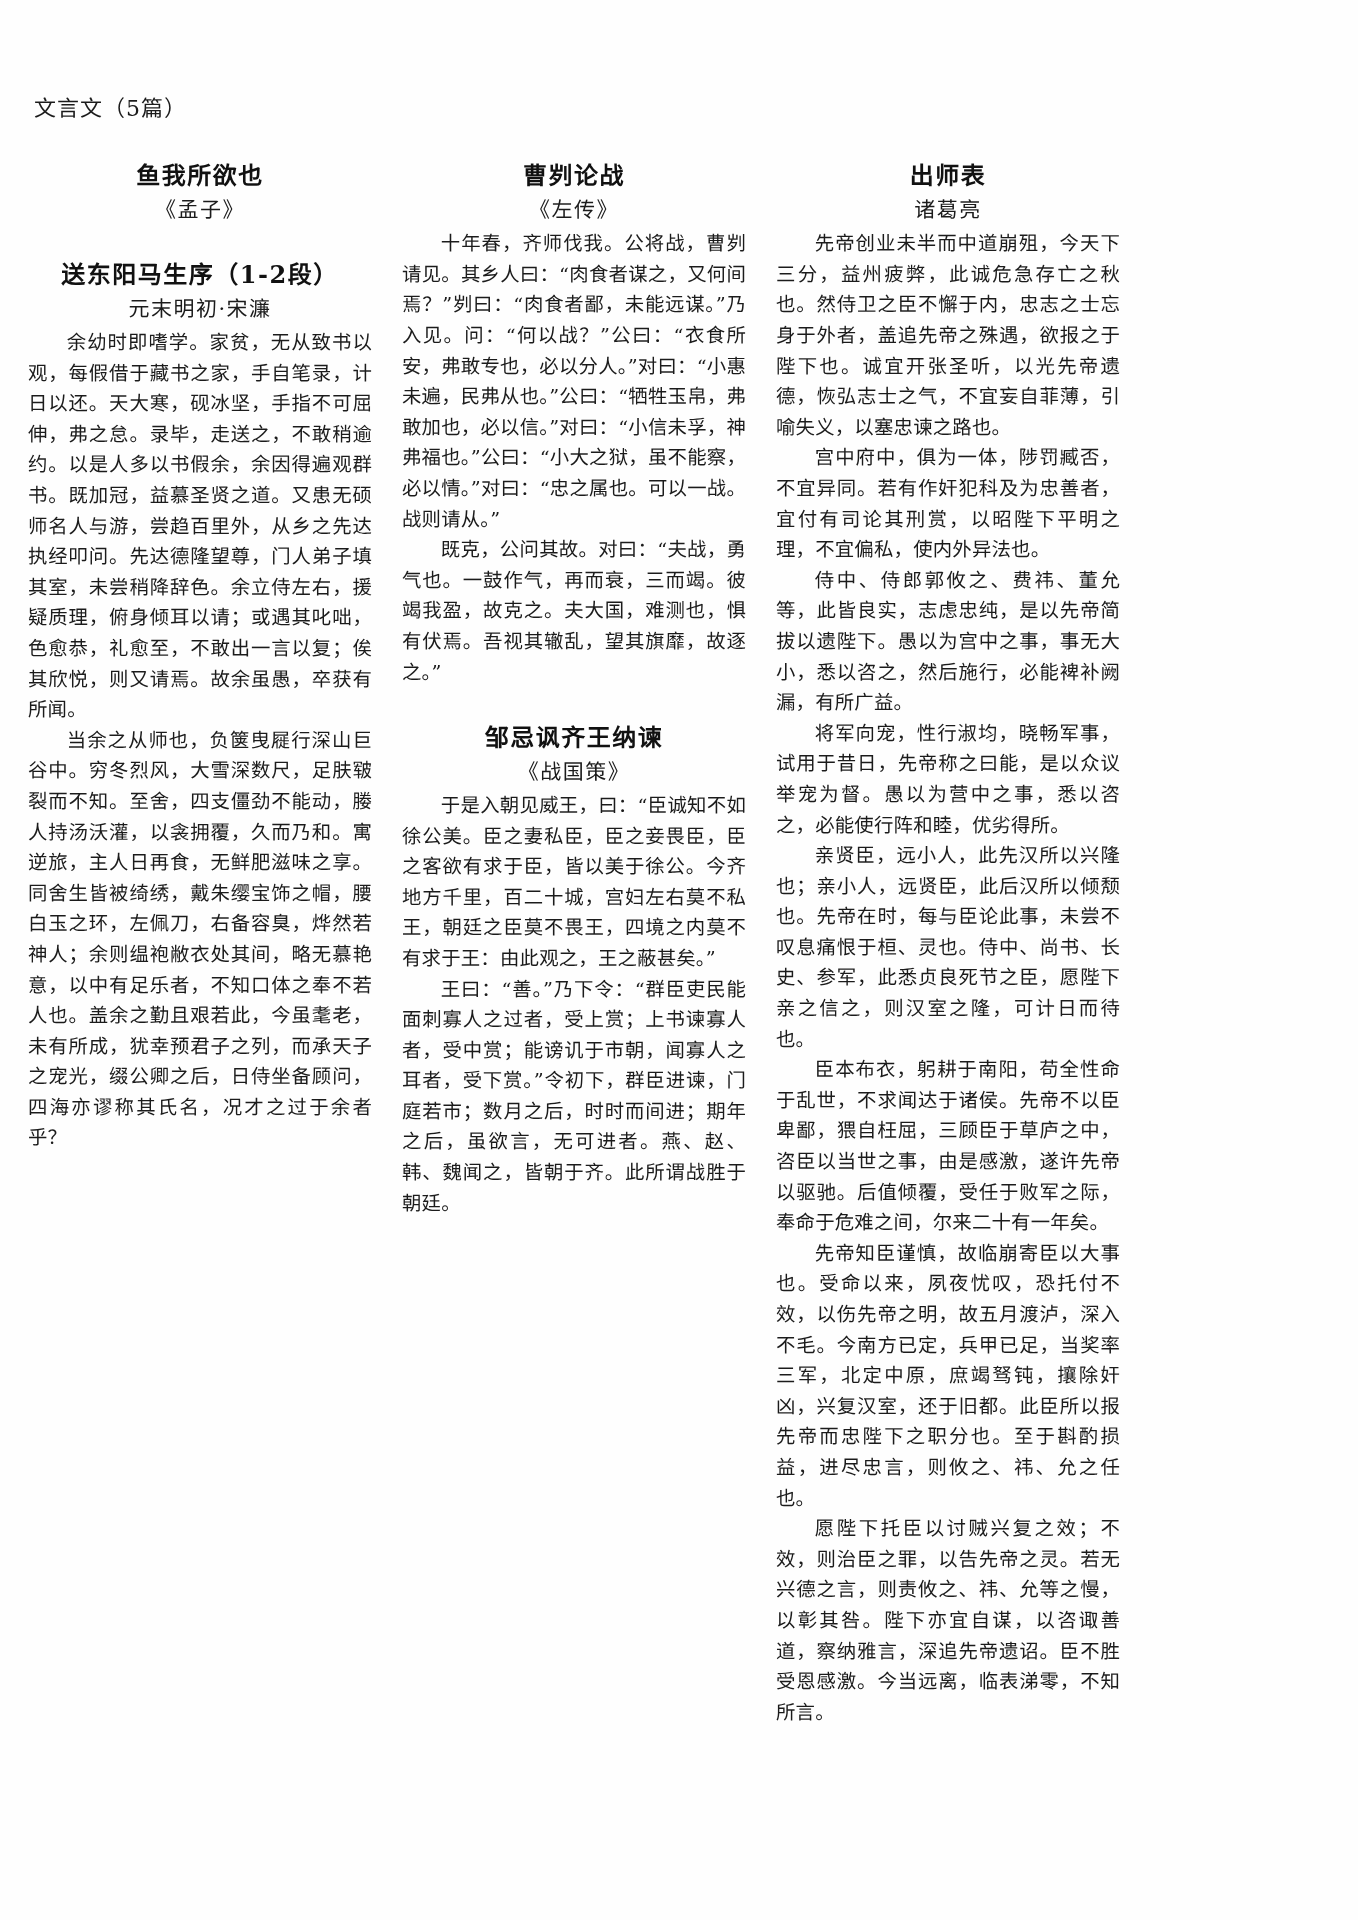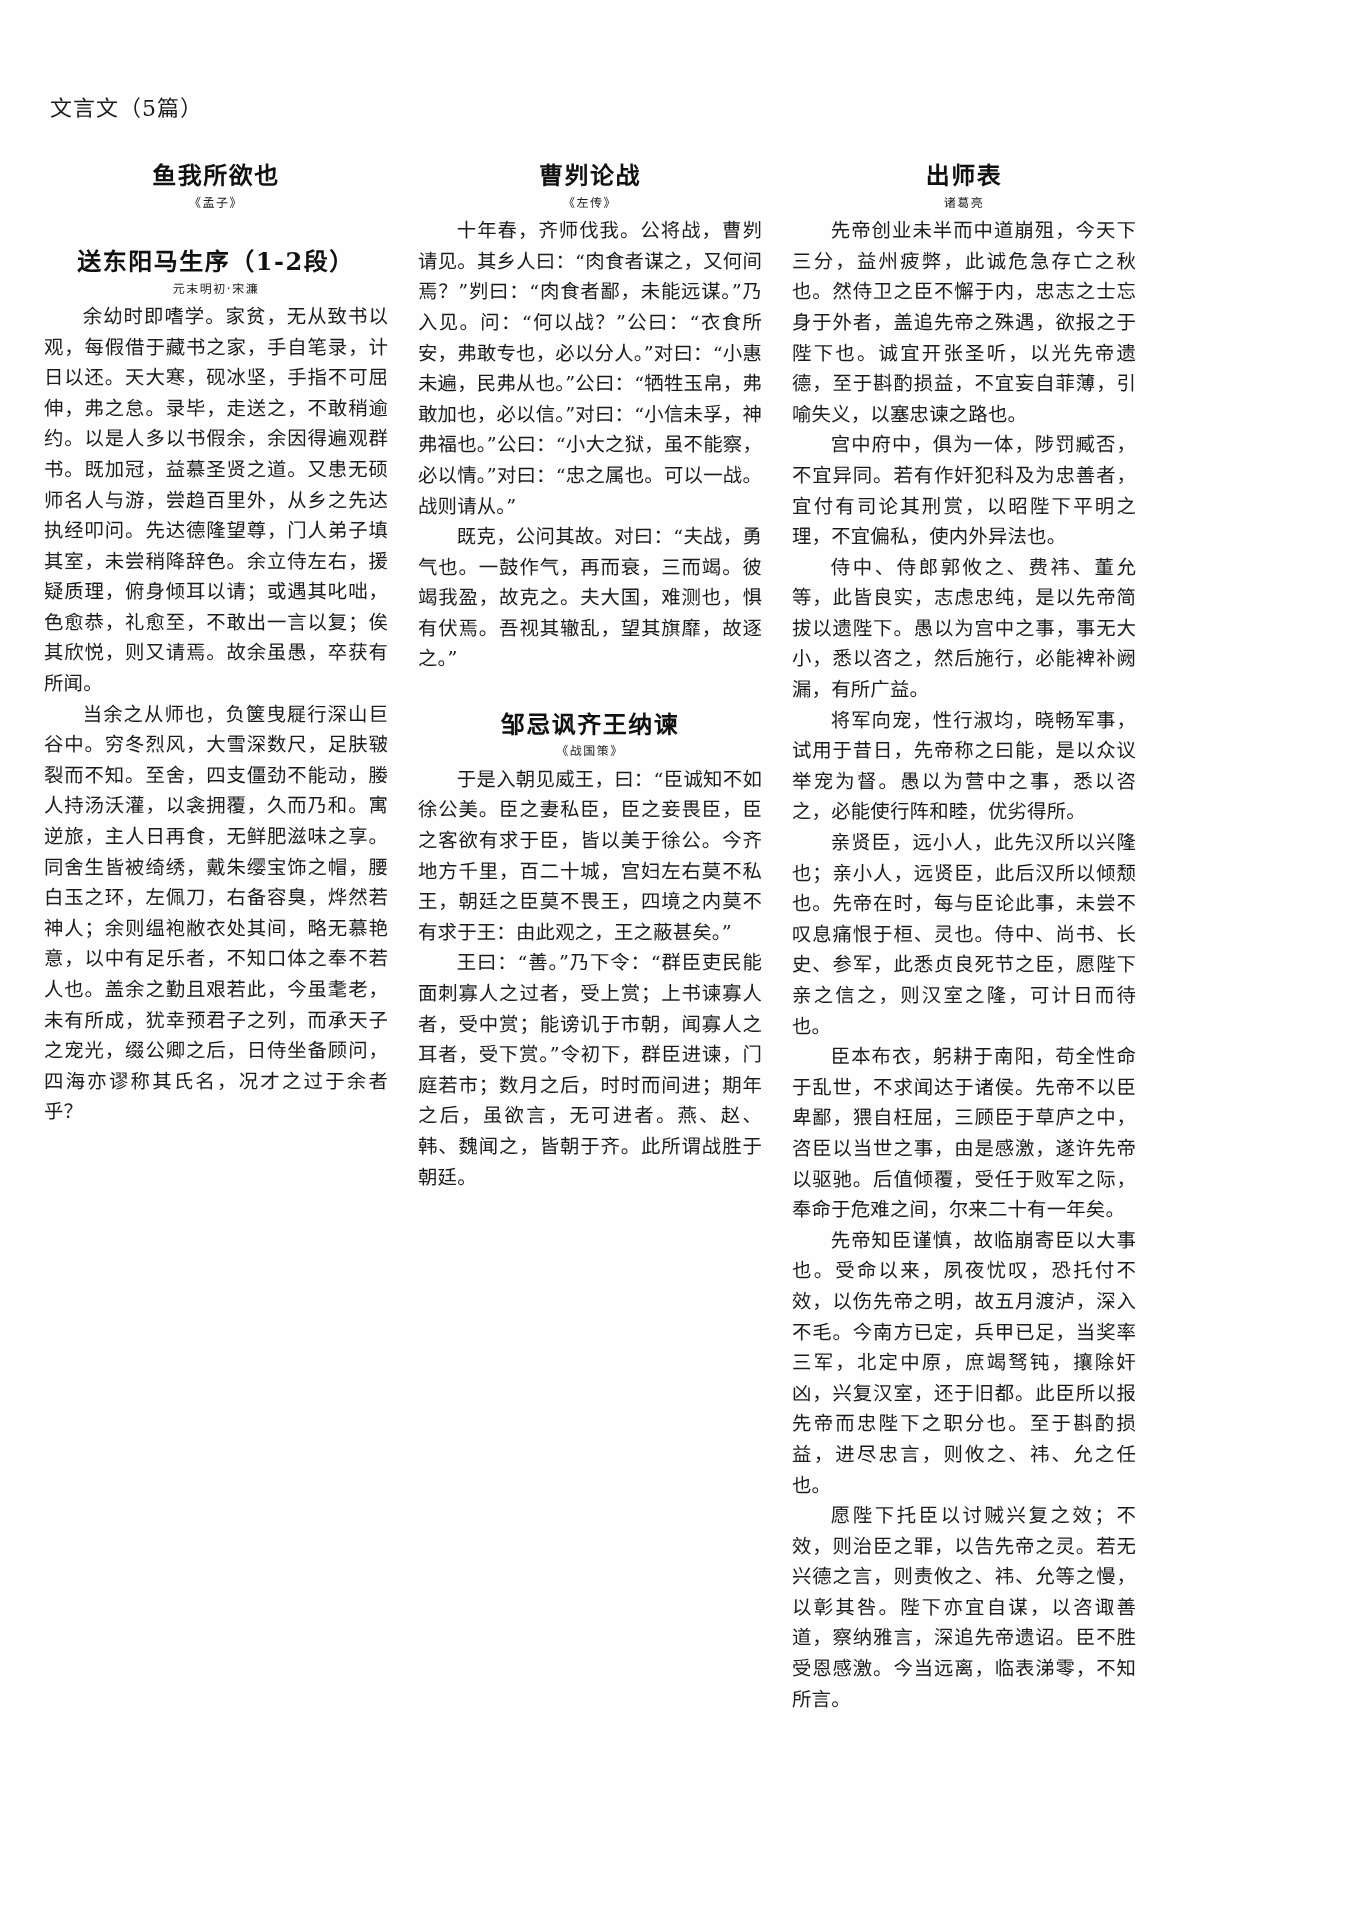--- a/index.html
+++ b/index.html
@@ -13,21 +13,21 @@
     height: 1920px;
     font-family: "DejaVu Serif", "Liberation Serif", serif;
     color: #1b1b1b;
     -webkit-font-smoothing: antialiased;
   }
   .page {
     position: relative;
     width: 1358px;
     height: 1920px;
     box-sizing: border-box;
-    padding: 96px 52px 40px 44px;
+    padding: 96px 52px 40px 28px;
     background: #fefefe;
   }
   .page-header {
     font-size: 22px;
     letter-spacing: 1px;
     color: #1b1b1b;
     margin: 0 0 38px 6px;
     font-weight: 400;
     line-height: 1.2;
   }
@@ -51,21 +51,21 @@
     text-align: center;
     font-size: 24px;
     font-weight: bold;
     letter-spacing: 1.5px;
     line-height: 1.35;
     margin: 0 0 2px 0;
     color: #111;
   }
   .article-subtitle {
     text-align: center;
-    font-size: 12px;
+    font-size: 21px;
     font-weight: 400;
     letter-spacing: 1.5px;
     line-height: 1.45;
     margin: 0 0 4px 0;
     color: #1b1b1b;
   }
   .article-body p {
     margin: 0;
     font-size: 19.4px;
     line-height: 30.6px;
@@ -130,21 +130,21 @@
       </div>
 
     </div>
 
     <div class="column">
 
       <div class="article">
         <div class="article-title">出师表</div>
         <div class="article-subtitle">诸葛亮</div>
         <div class="article-body">
-          <p>先帝创业未半而中道崩殂，今天下三分，益州疲弊，此诚危急存亡之秋也。然侍卫之臣不懈于内，忠志之士忘身于外者，盖追先帝之殊遇，欲报之于陛下也。诚宜开张圣听，以光先帝遗德，至于斟酌损益，不宜妄自菲薄，引喻失义，以塞忠谏之路也。</p>
+          <p>先帝创业未半而中道崩殂，今天下三分，益州疲弊，此诚危急存亡之秋也。然侍卫之臣不懈于内，忠志之士忘身于外者，盖追先帝之殊遇，欲报之于陛下也。诚宜开张圣听，以光先帝遗德，恢弘志士之气，不宜妄自菲薄，引喻失义，以塞忠谏之路也。</p>
           <p>宫中府中，俱为一体，陟罚臧否，不宜异同。若有作奸犯科及为忠善者，宜付有司论其刑赏，以昭陛下平明之理，不宜偏私，使内外异法也。</p>
           <p>侍中、侍郎郭攸之、费祎、董允等，此皆良实，志虑忠纯，是以先帝简拔以遗陛下。愚以为宫中之事，事无大小，悉以咨之，然后施行，必能裨补阙漏，有所广益。</p>
           <p>将军向宠，性行淑均，晓畅军事，试用于昔日，先帝称之曰能，是以众议举宠为督。愚以为营中之事，悉以咨之，必能使行阵和睦，优劣得所。</p>
           <p>亲贤臣，远小人，此先汉所以兴隆也；亲小人，远贤臣，此后汉所以倾颓也。先帝在时，每与臣论此事，未尝不叹息痛恨于桓、灵也。侍中、尚书、长史、参军，此悉贞良死节之臣，愿陛下亲之信之，则汉室之隆，可计日而待也。</p>
           <p>臣本布衣，躬耕于南阳，苟全性命于乱世，不求闻达于诸侯。先帝不以臣卑鄙，猥自枉屈，三顾臣于草庐之中，咨臣以当世之事，由是感激，遂许先帝以驱驰。后值倾覆，受任于败军之际，奉命于危难之间，尔来二十有一年矣。</p>
           <p>先帝知臣谨慎，故临崩寄臣以大事也。受命以来，夙夜忧叹，恐托付不效，以伤先帝之明，故五月渡泸，深入不毛。今南方已定，兵甲已足，当奖率三军，北定中原，庶竭驽钝，攘除奸凶，兴复汉室，还于旧都。此臣所以报先帝而忠陛下之职分也。至于斟酌损益，进尽忠言，则攸之、祎、允之任也。</p>
           <p>愿陛下托臣以讨贼兴复之效；不效，则治臣之罪，以告先帝之灵。若无兴德之言，则责攸之、祎、允等之慢，以彰其咎。陛下亦宜自谋，以咨诹善道，察纳雅言，深追先帝遗诏。臣不胜受恩感激。今当远离，临表涕零，不知所言。</p>
         </div>
       </div>
 

